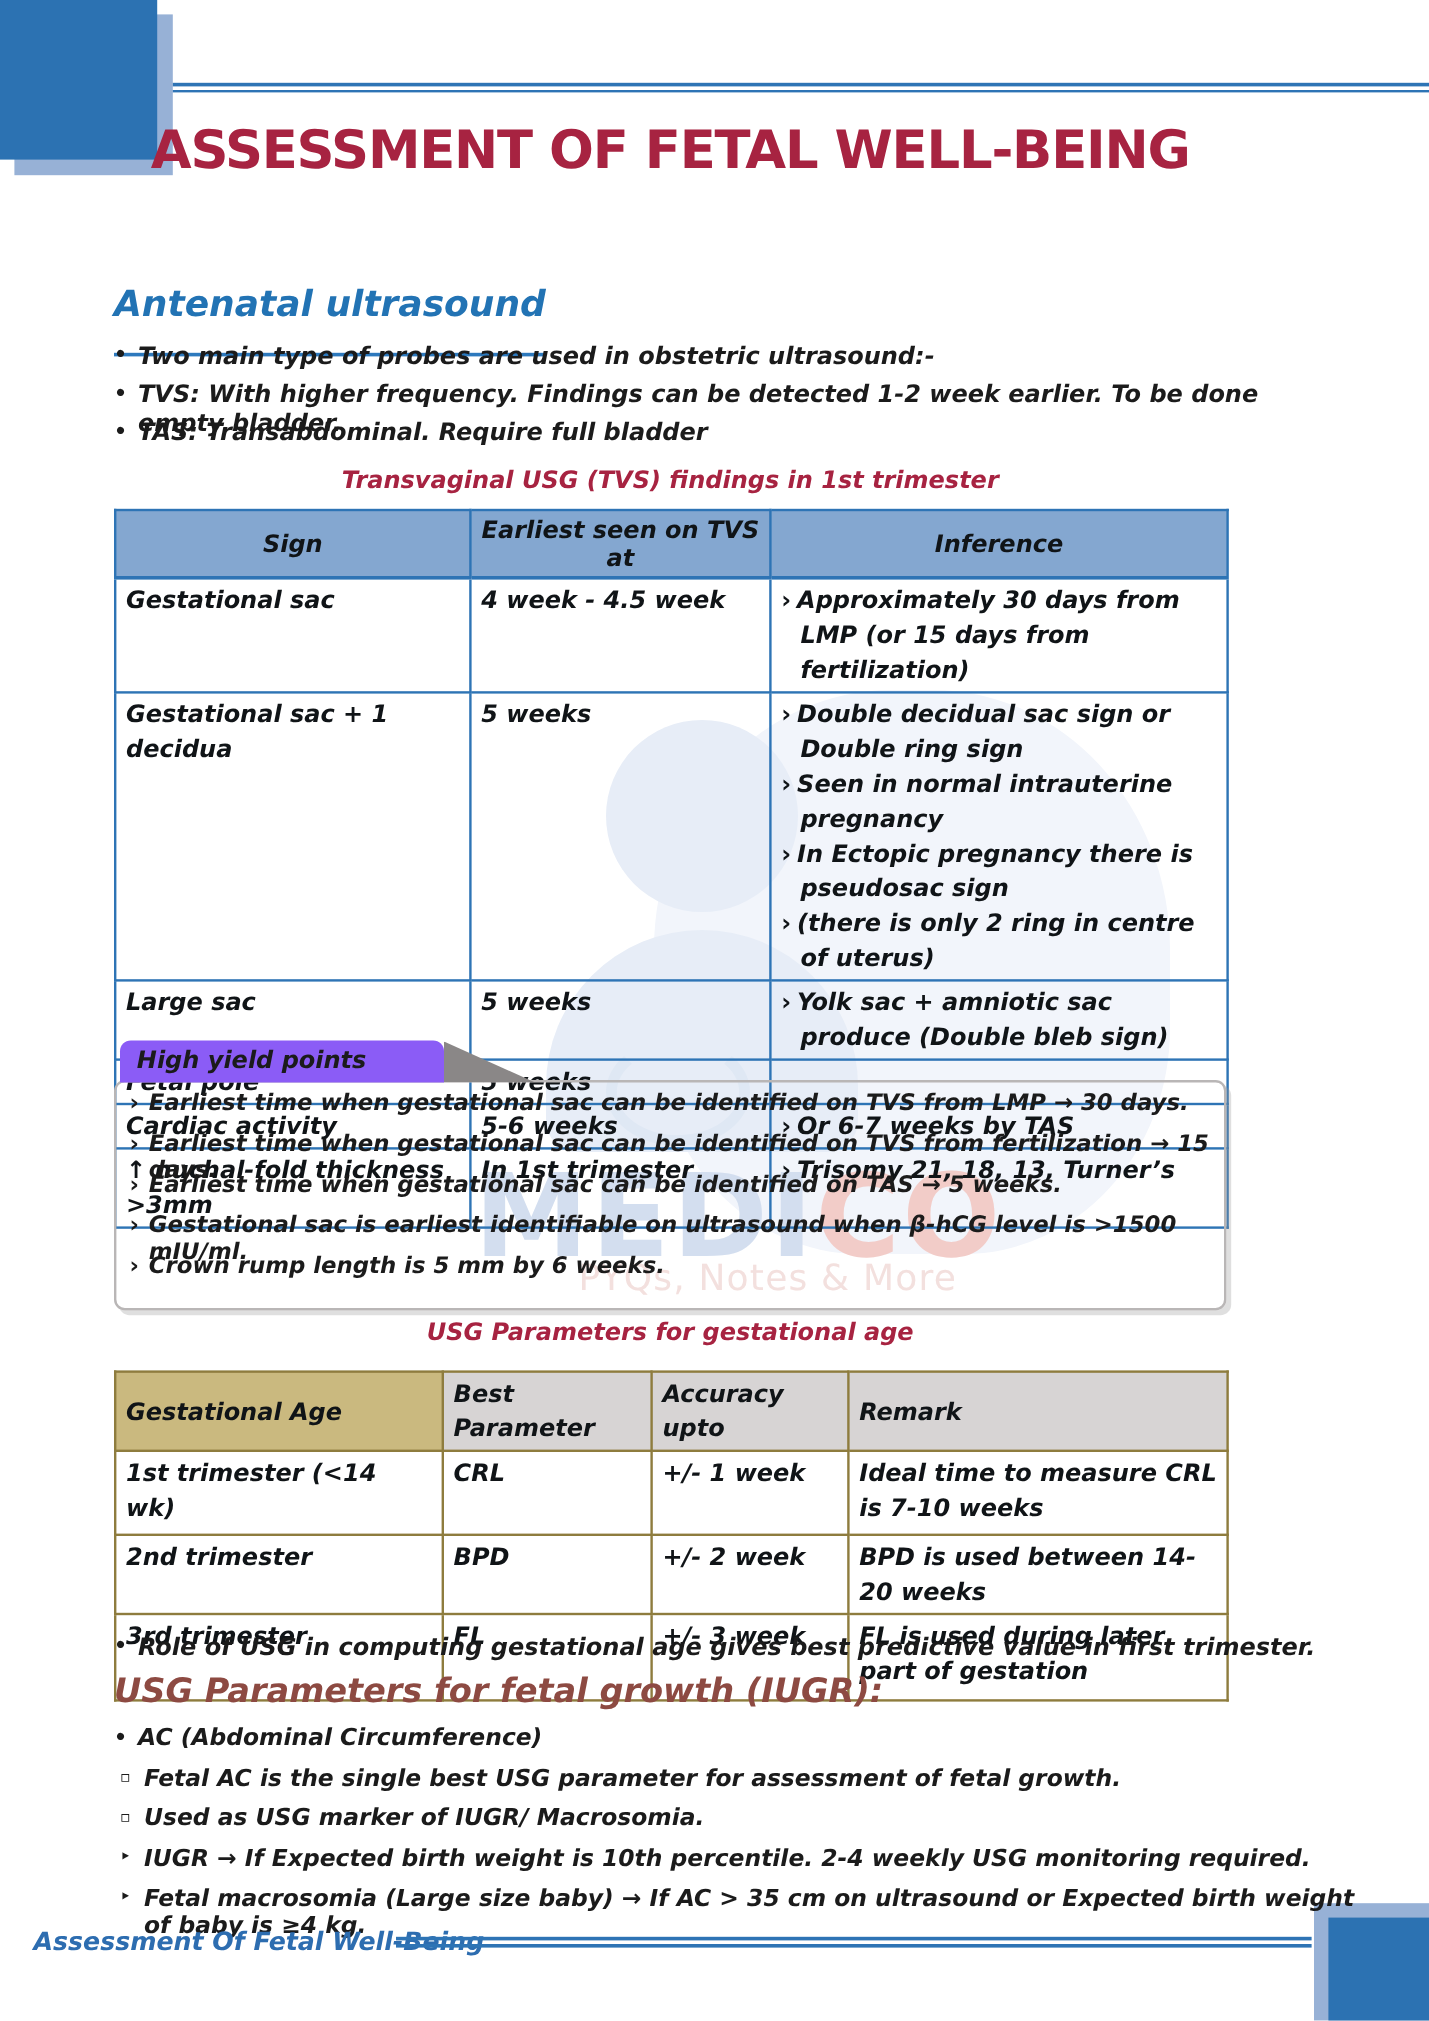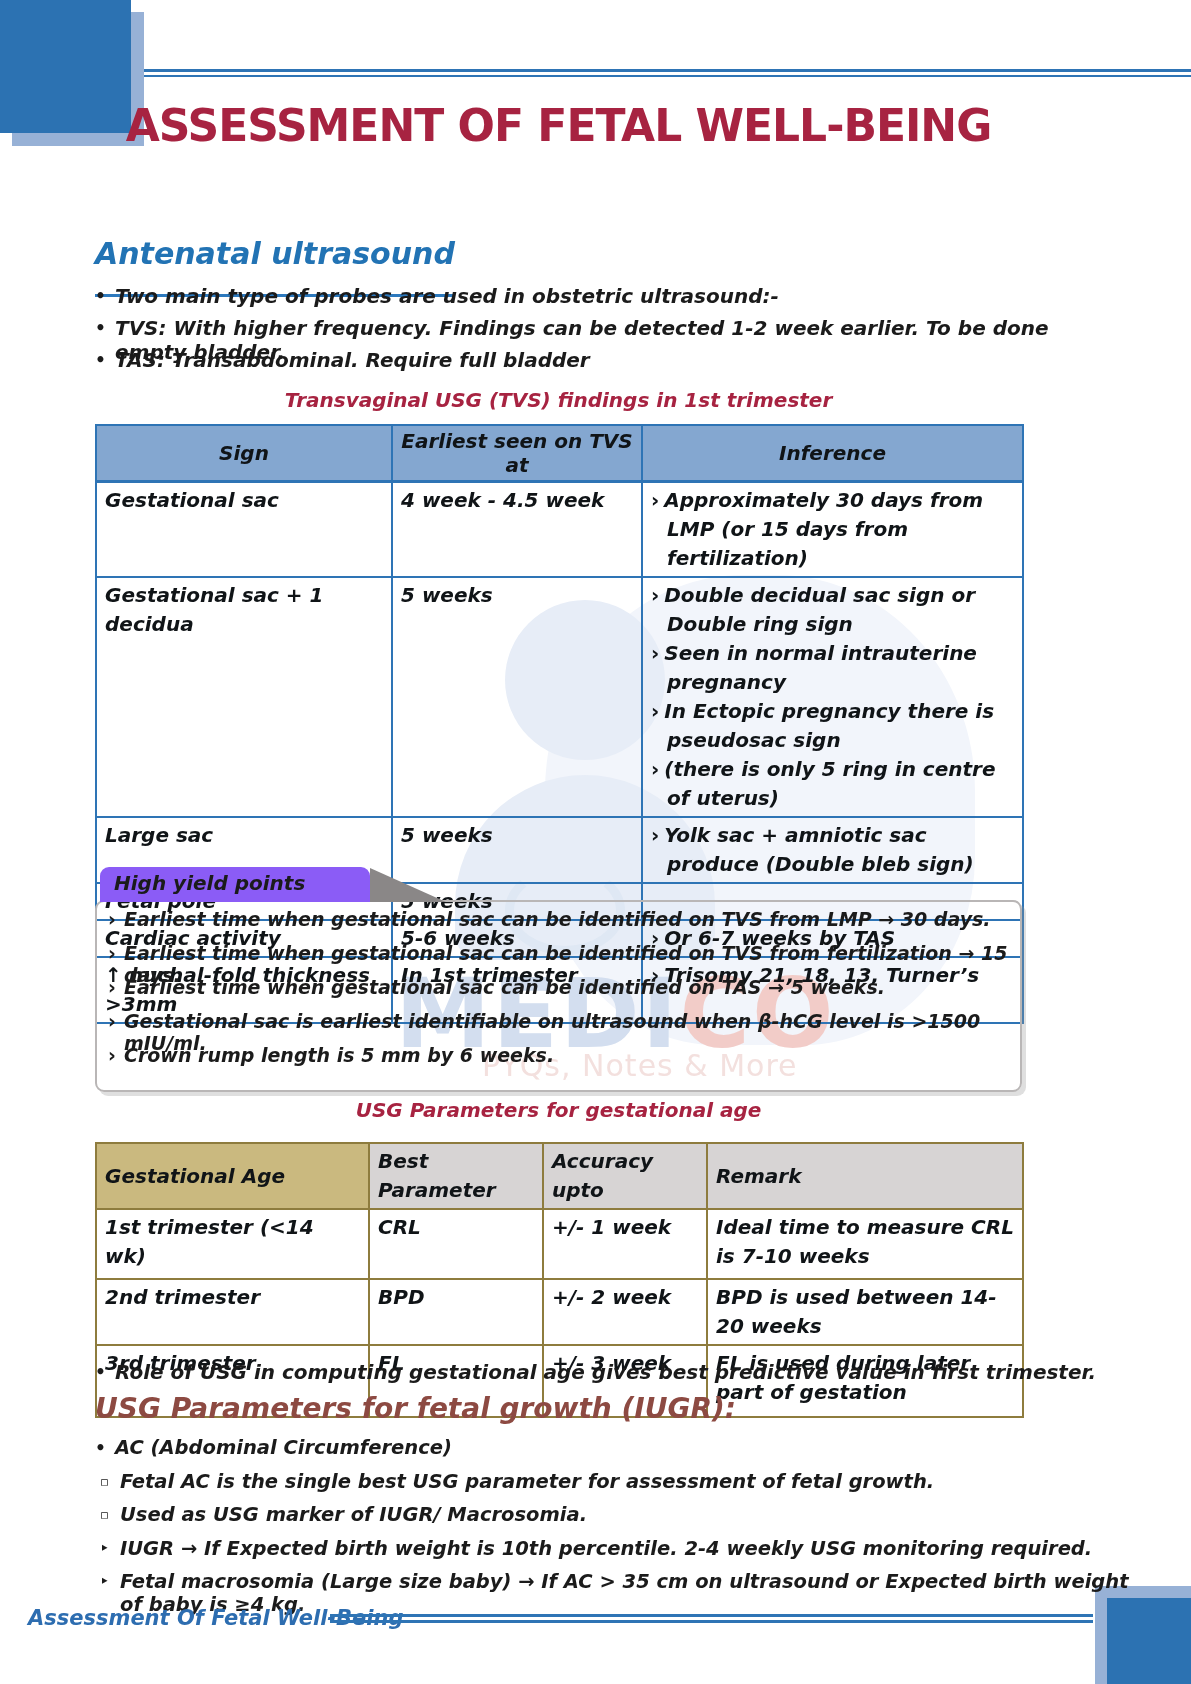--- a/index.html
+++ b/index.html
@@ -159,21 +159,21 @@
           <div class="inf"><span class="m">›</span><span>Approximately 30 days from LMP (or 15 days from fertilization)</span></div>
         </td>
       </tr>
       <tr class="h148">
         <td>Gestational sac + 1 decidua</td>
         <td>5 weeks</td>
         <td>
           <div class="inf"><span class="m">›</span><span>Double decidual sac sign or Double ring sign</span></div>
           <div class="inf"><span class="m">›</span><span>Seen in normal intrauterine pregnancy</span></div>
           <div class="inf"><span class="m">›</span><span>In Ectopic pregnancy there is pseudosac sign</span></div>
-          <div class="inf"><span class="m">›</span><span>(there is only 5 ring in centre of uterus)</span></div>
+          <div class="inf"><span class="m">›</span><span>(there is only 2 ring in centre of uterus)</span></div>
         </td>
       </tr>
       <tr class="h66">
         <td>Large sac</td>
         <td>5 weeks</td>
         <td>
           <div class="inf"><span class="m">›</span><span>Yolk sac + amniotic sac produce (Double bleb sign)</span></div>
         </td>
       </tr>
       <tr class="h34">

